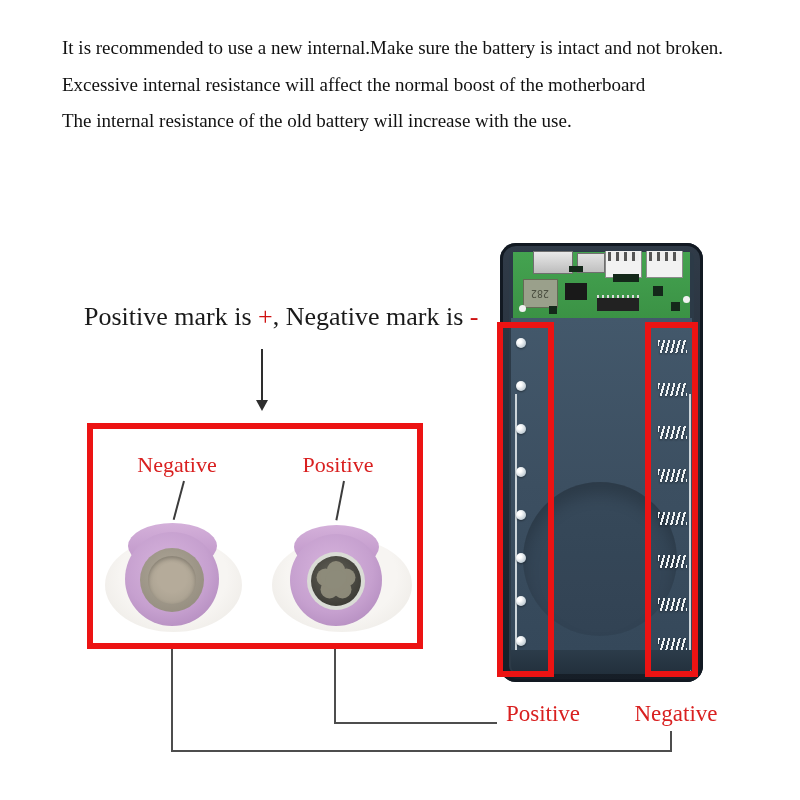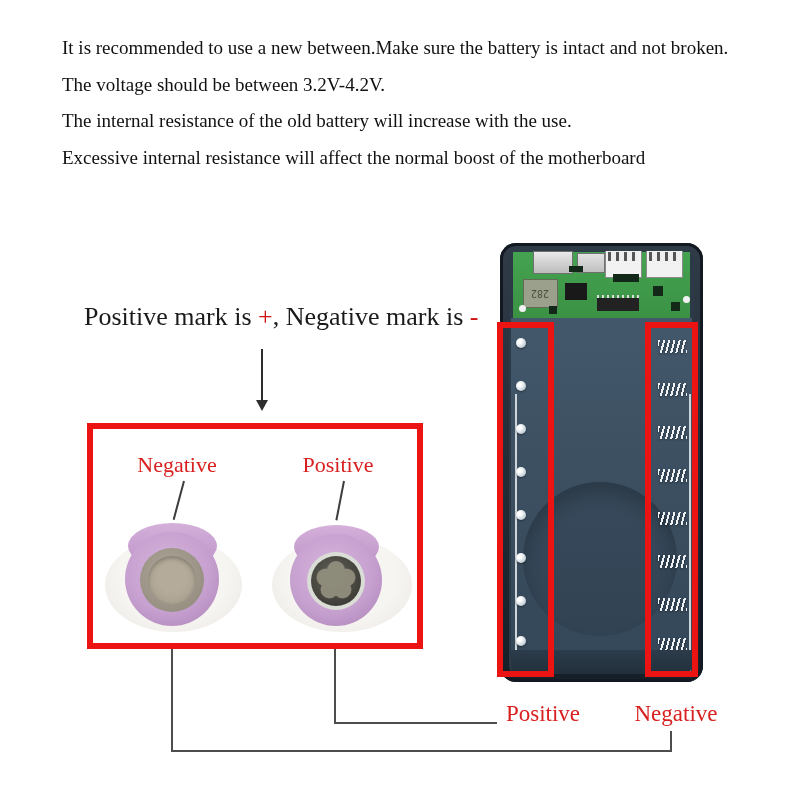--- a/index.html
+++ b/index.html
@@ -111,24 +111,23 @@
   .case-label{position:absolute;top:701px;color:#d92020;font-size:23px;text-align:center;z-index:2;}
   .case-label.pos{left:498px;width:90px;}
   .case-label.neg{left:630px;width:92px;}
 </style>
 </head>
 <body>
 
 <div id="stage">
 
   <div class="instructions">
-    <div class="instr-line">It is recommended to use a new between.Make sure the battery is intact and not broken.</div>
-    <div class="instr-line">The voltage should be between 3.2V-4.2V.</div>
+    <div class="instr-line">It is recommended to use a new internal.Make sure the battery is intact and not broken.</div>
+    <div class="instr-line">Excessive internal resistance will affect the normal boost of the motherboard</div>
     <div class="instr-line">The internal resistance of the old battery will increase with the use.</div>
-    <div class="instr-line">Excessive internal resistance will affect the normal boost of the motherboard</div>
   </div>
 
   <div class="polarity-note"><span>Positive mark is </span><span class="sym">+</span><span>, Negative mark is </span><span class="sym">-</span></div>
 
   <div class="arrow-line"></div>
   <div class="arrow-head"></div>
 
   <div class="battery-box"></div>
   <div class="box-label neg">Negative</div>
   <div class="box-label pos">Positive</div>

